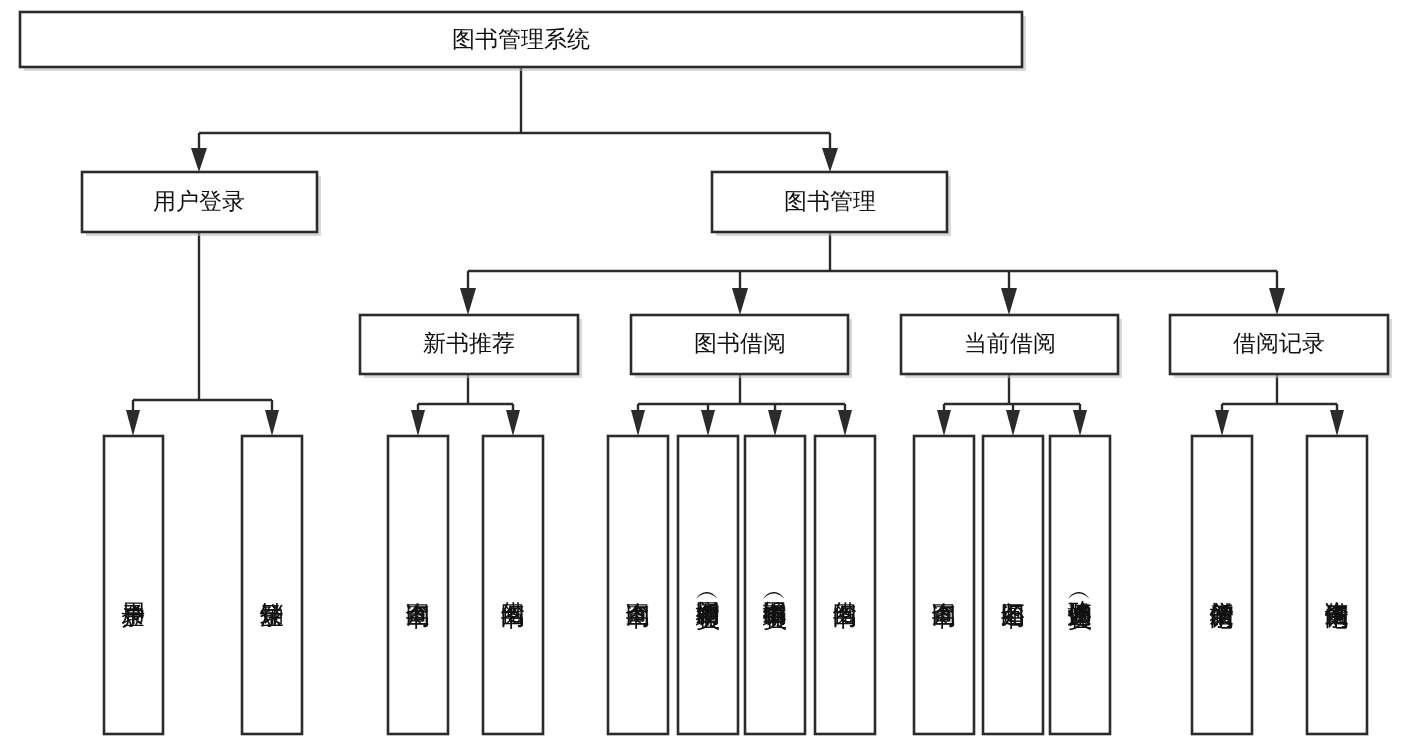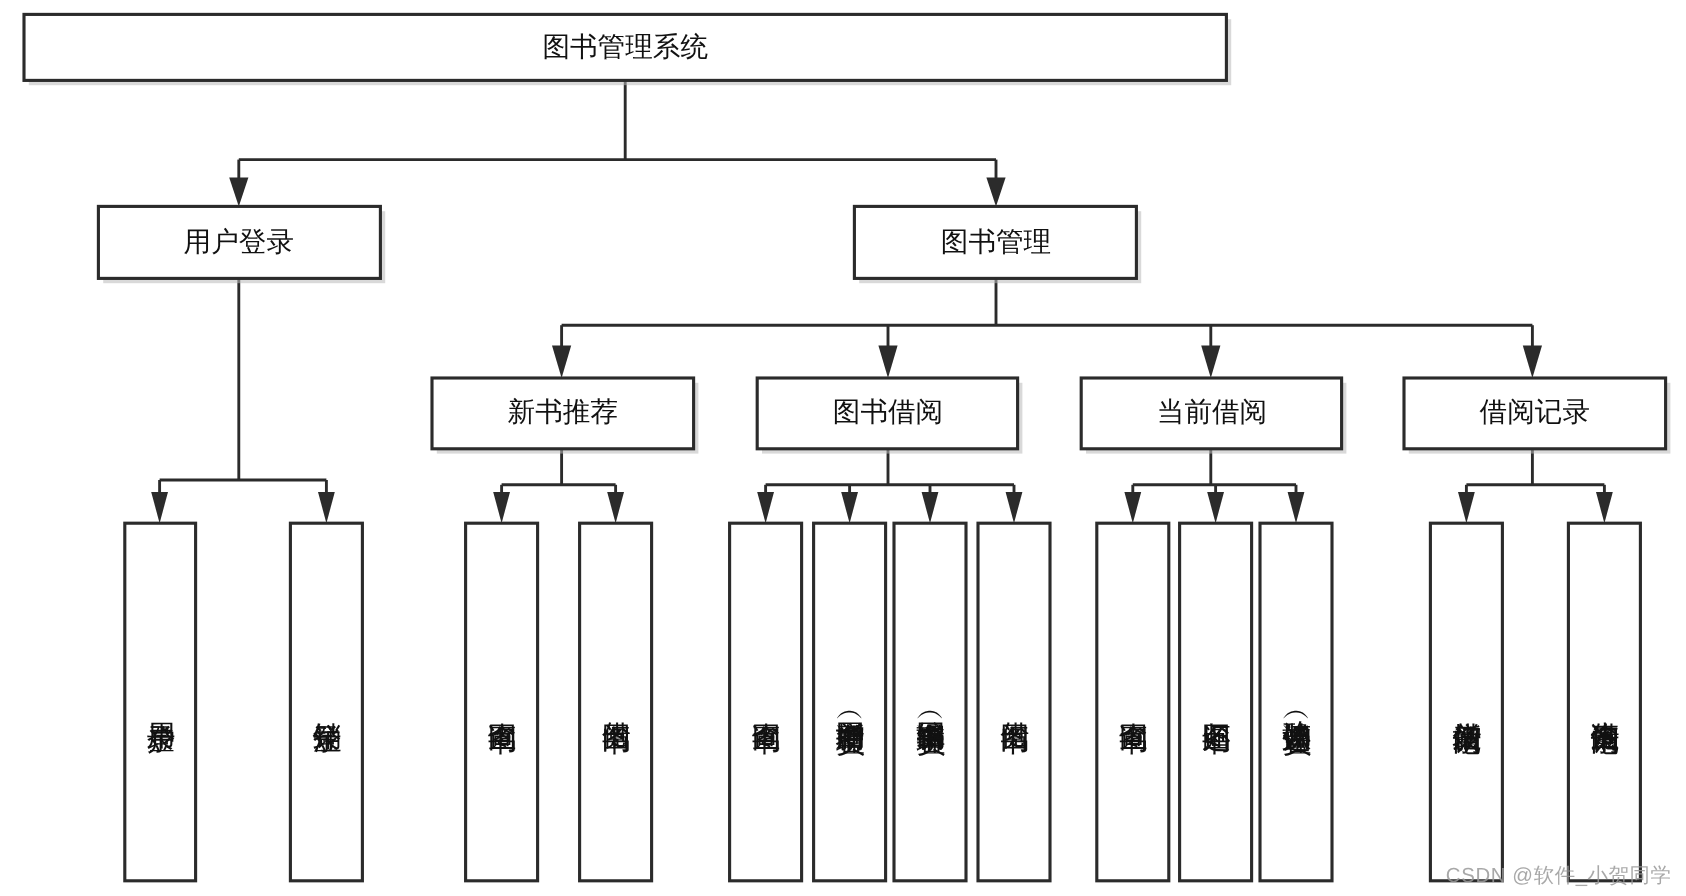--- a/index.html
+++ b/index.html
@@ -245,15 +245,14 @@
   <div class="leaf-label-wrap" style="left:1050px; top:436px; width:60px; height:298px;">
     <span class="leaf-vertical-text">确认归还（管理员）</span>
   </div>
   <div class="leaf-label-wrap" style="left:1192px; top:436px; width:60px; height:298px;">
     <span class="leaf-vertical-text">新增借阅记录</span>
   </div>
   <div class="leaf-label-wrap" style="left:1307px; top:436px; width:60px; height:298px;">
     <span class="leaf-vertical-text">查询借阅记录</span>
   </div>
 
-  <div class="watermark">CSDN @软件_小贺同学</div>
 
 </div>
 
 </body></html>

